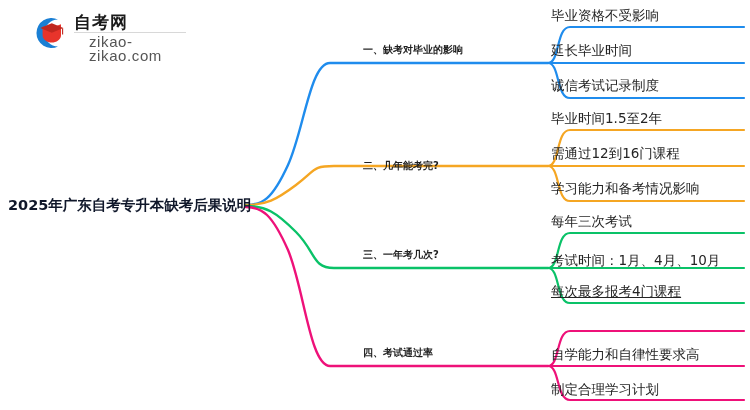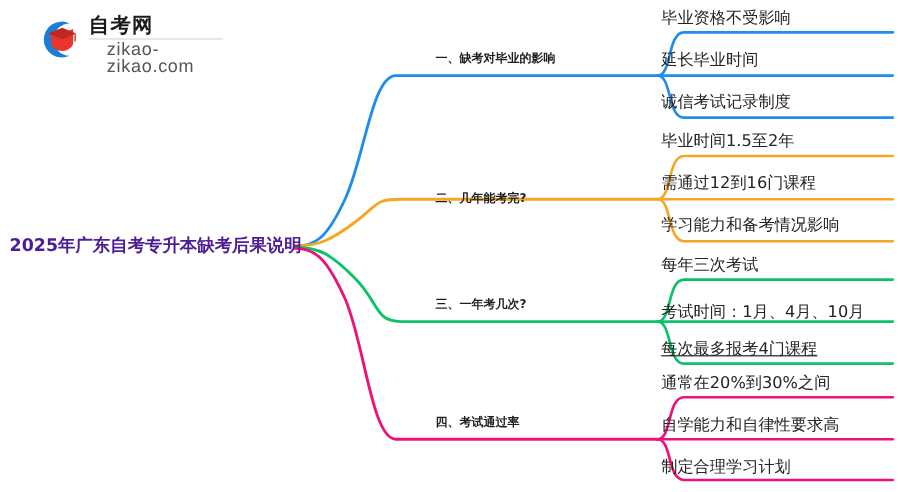--- a/index.html
+++ b/index.html
@@ -75,21 +75,21 @@
     color: #1f1f1f;
     font-family: "DejaVu Sans", "Liberation Sans", sans-serif;
   }
   #root-node {
     font-size: 14.5px;
     font-weight: 600;
     letter-spacing: 0px;
     line-height: 18px;
     left: 8px;
     top: 196px;
-    color: #4c1d95;
+    color: #0f172a;
   }
   .branch-node {
     font-size: 10px;
     font-weight: 600;
     line-height: 18px;
     left: 363px;
   }
   .leaf-node {
     font-size: 13.5px;
     font-weight: 500;
@@ -162,17 +162,16 @@
   <div class="node leaf-node" style="top:110px;">毕业时间1.5至2年</div>
   <div class="node leaf-node" style="top:145px;">需通过12到16门课程</div>
   <div class="node leaf-node" style="top:180px;">学习能力和备考情况影响</div>
 
   <div class="node branch-node" style="top:246px;">三、一年考几次?</div>
   <div class="node leaf-node" style="top:213px;">每年三次考试</div>
   <div class="node leaf-node" style="top:252px;text-align:right;">考试时间：1月、4月、10月</div>
   <div class="node leaf-node" style="top:283px;text-decoration:underline;">每次最多报考4门课程</div>
 
   <div class="node branch-node" style="top:344px;">四、考试通过率</div>
-  <div class="node leaf-node" style="top:311px;">通常在20%到30%之间</div>
   <div class="node leaf-node" style="top:346px;">自学能力和自律性要求高</div>
   <div class="node leaf-node" style="top:381px;">制定合理学习计划</div>
 
 </div>
 
 </body></html>

